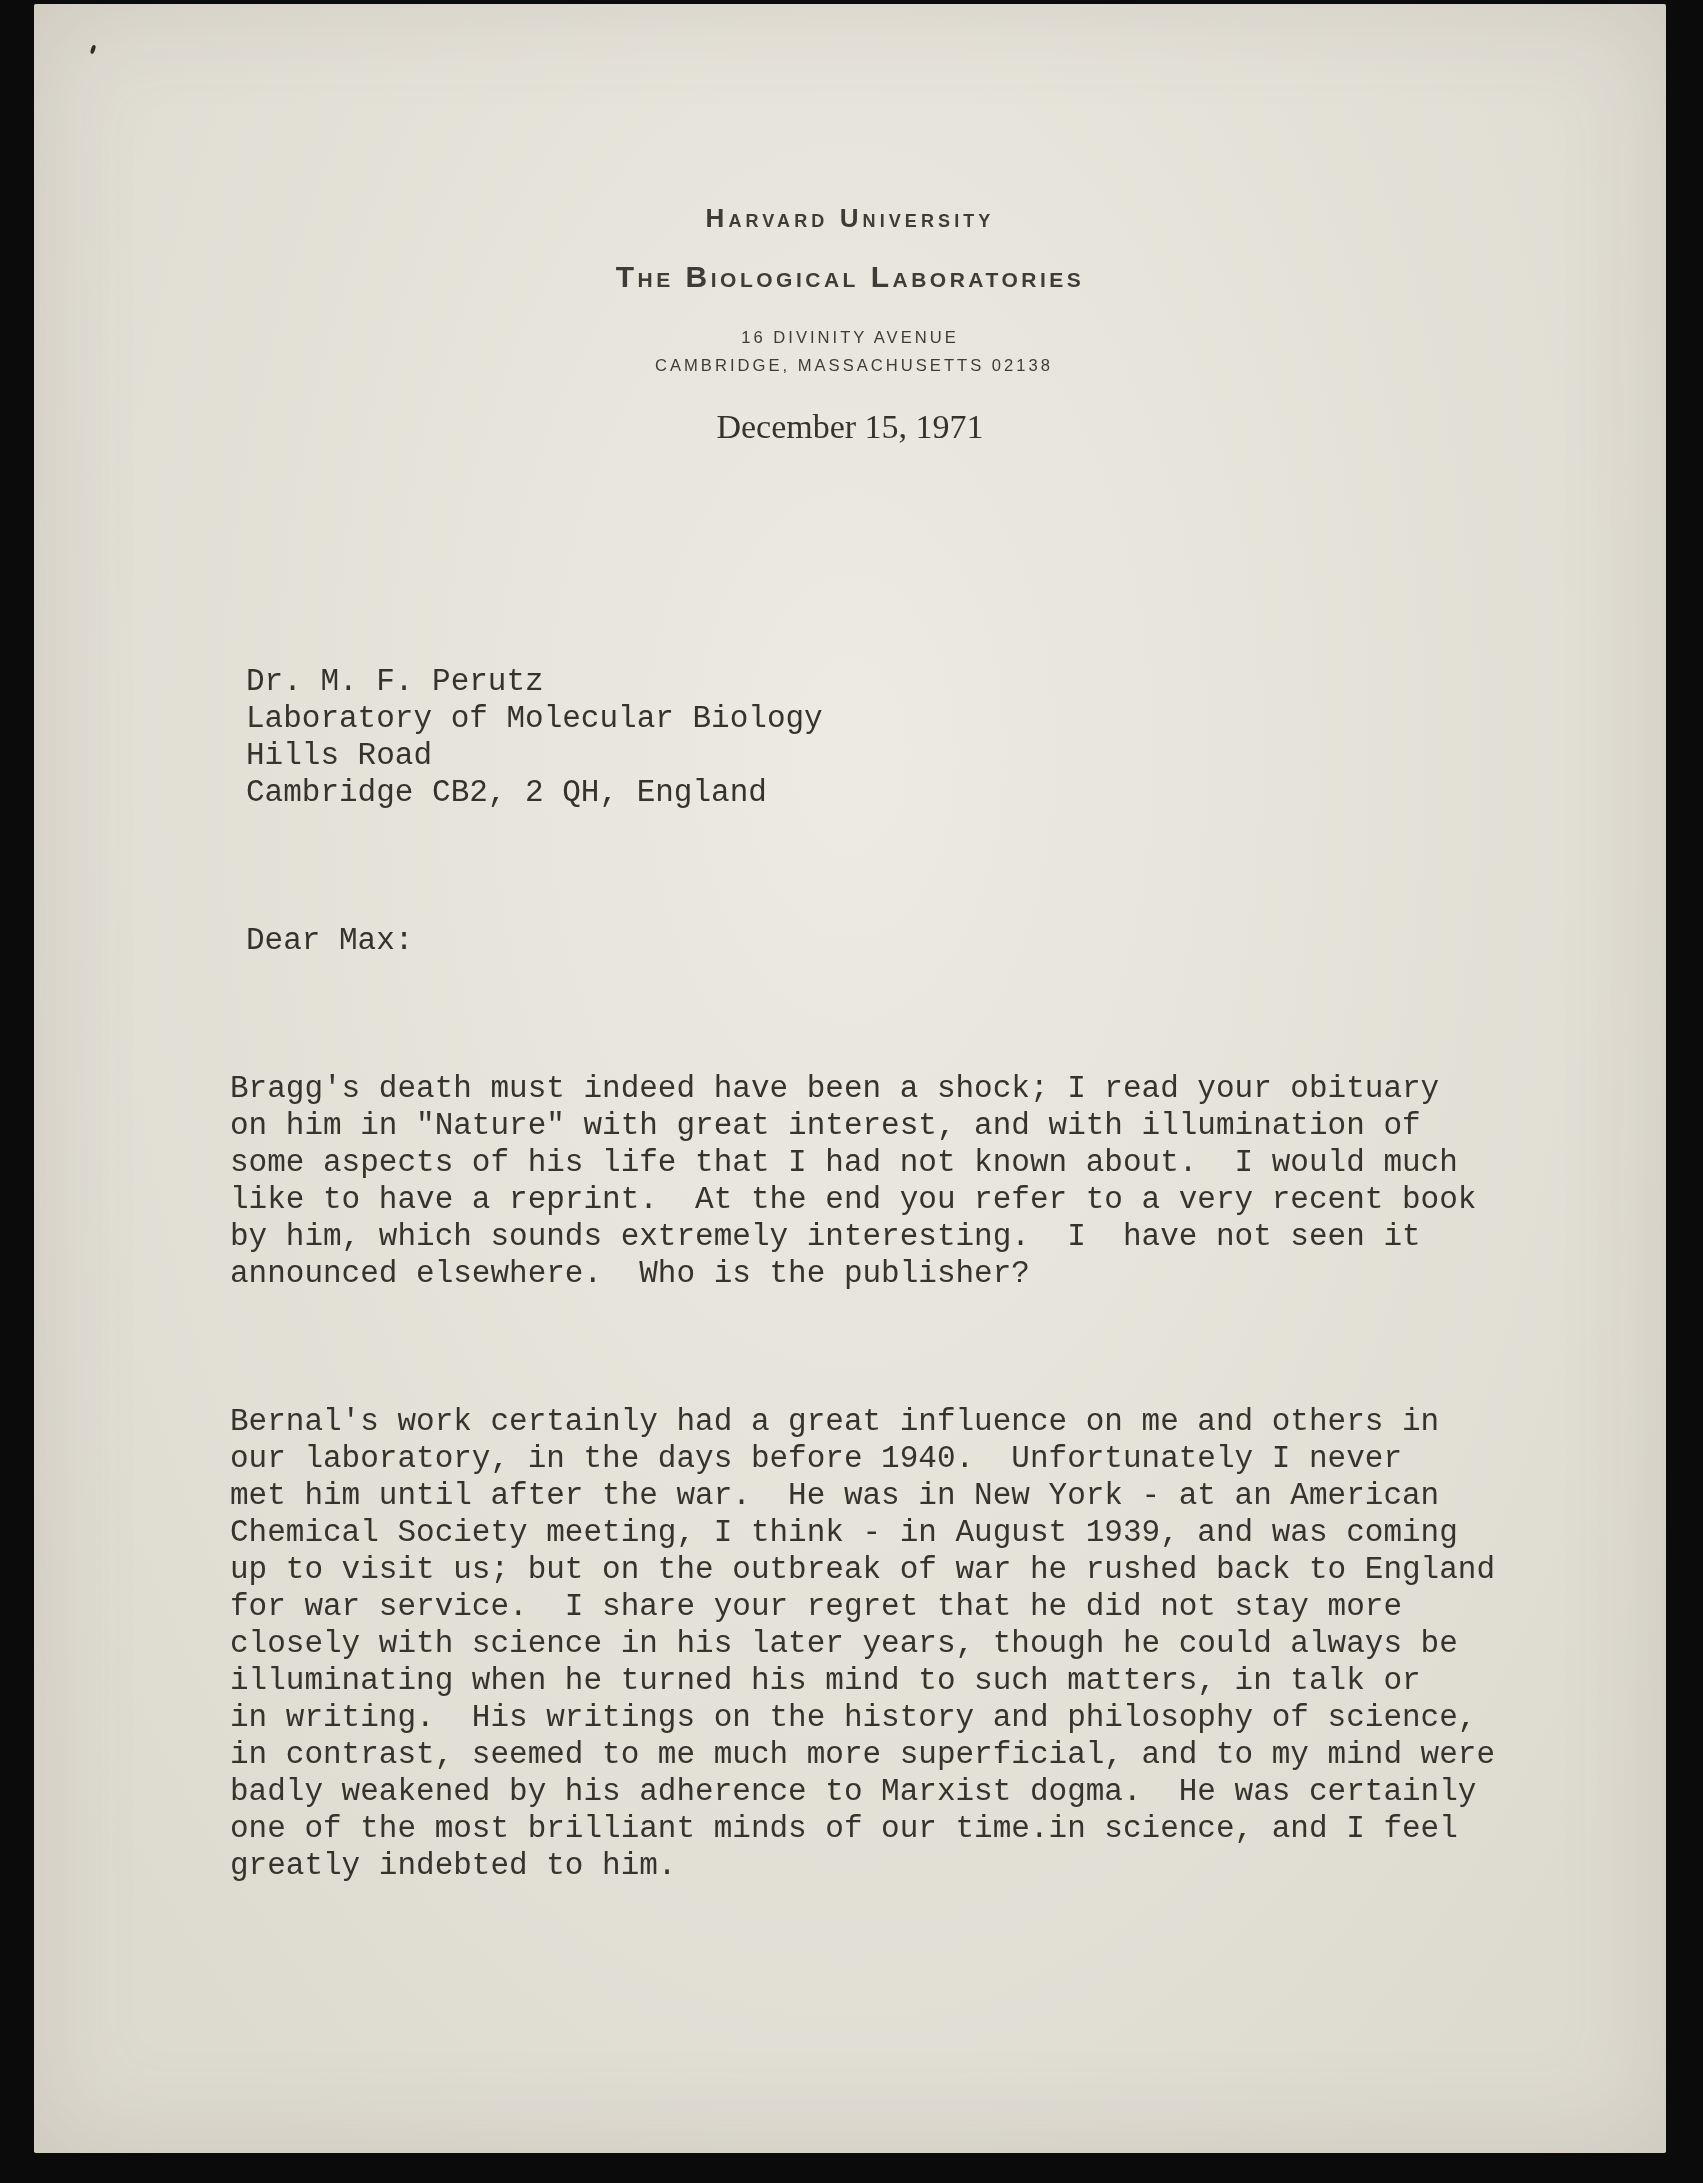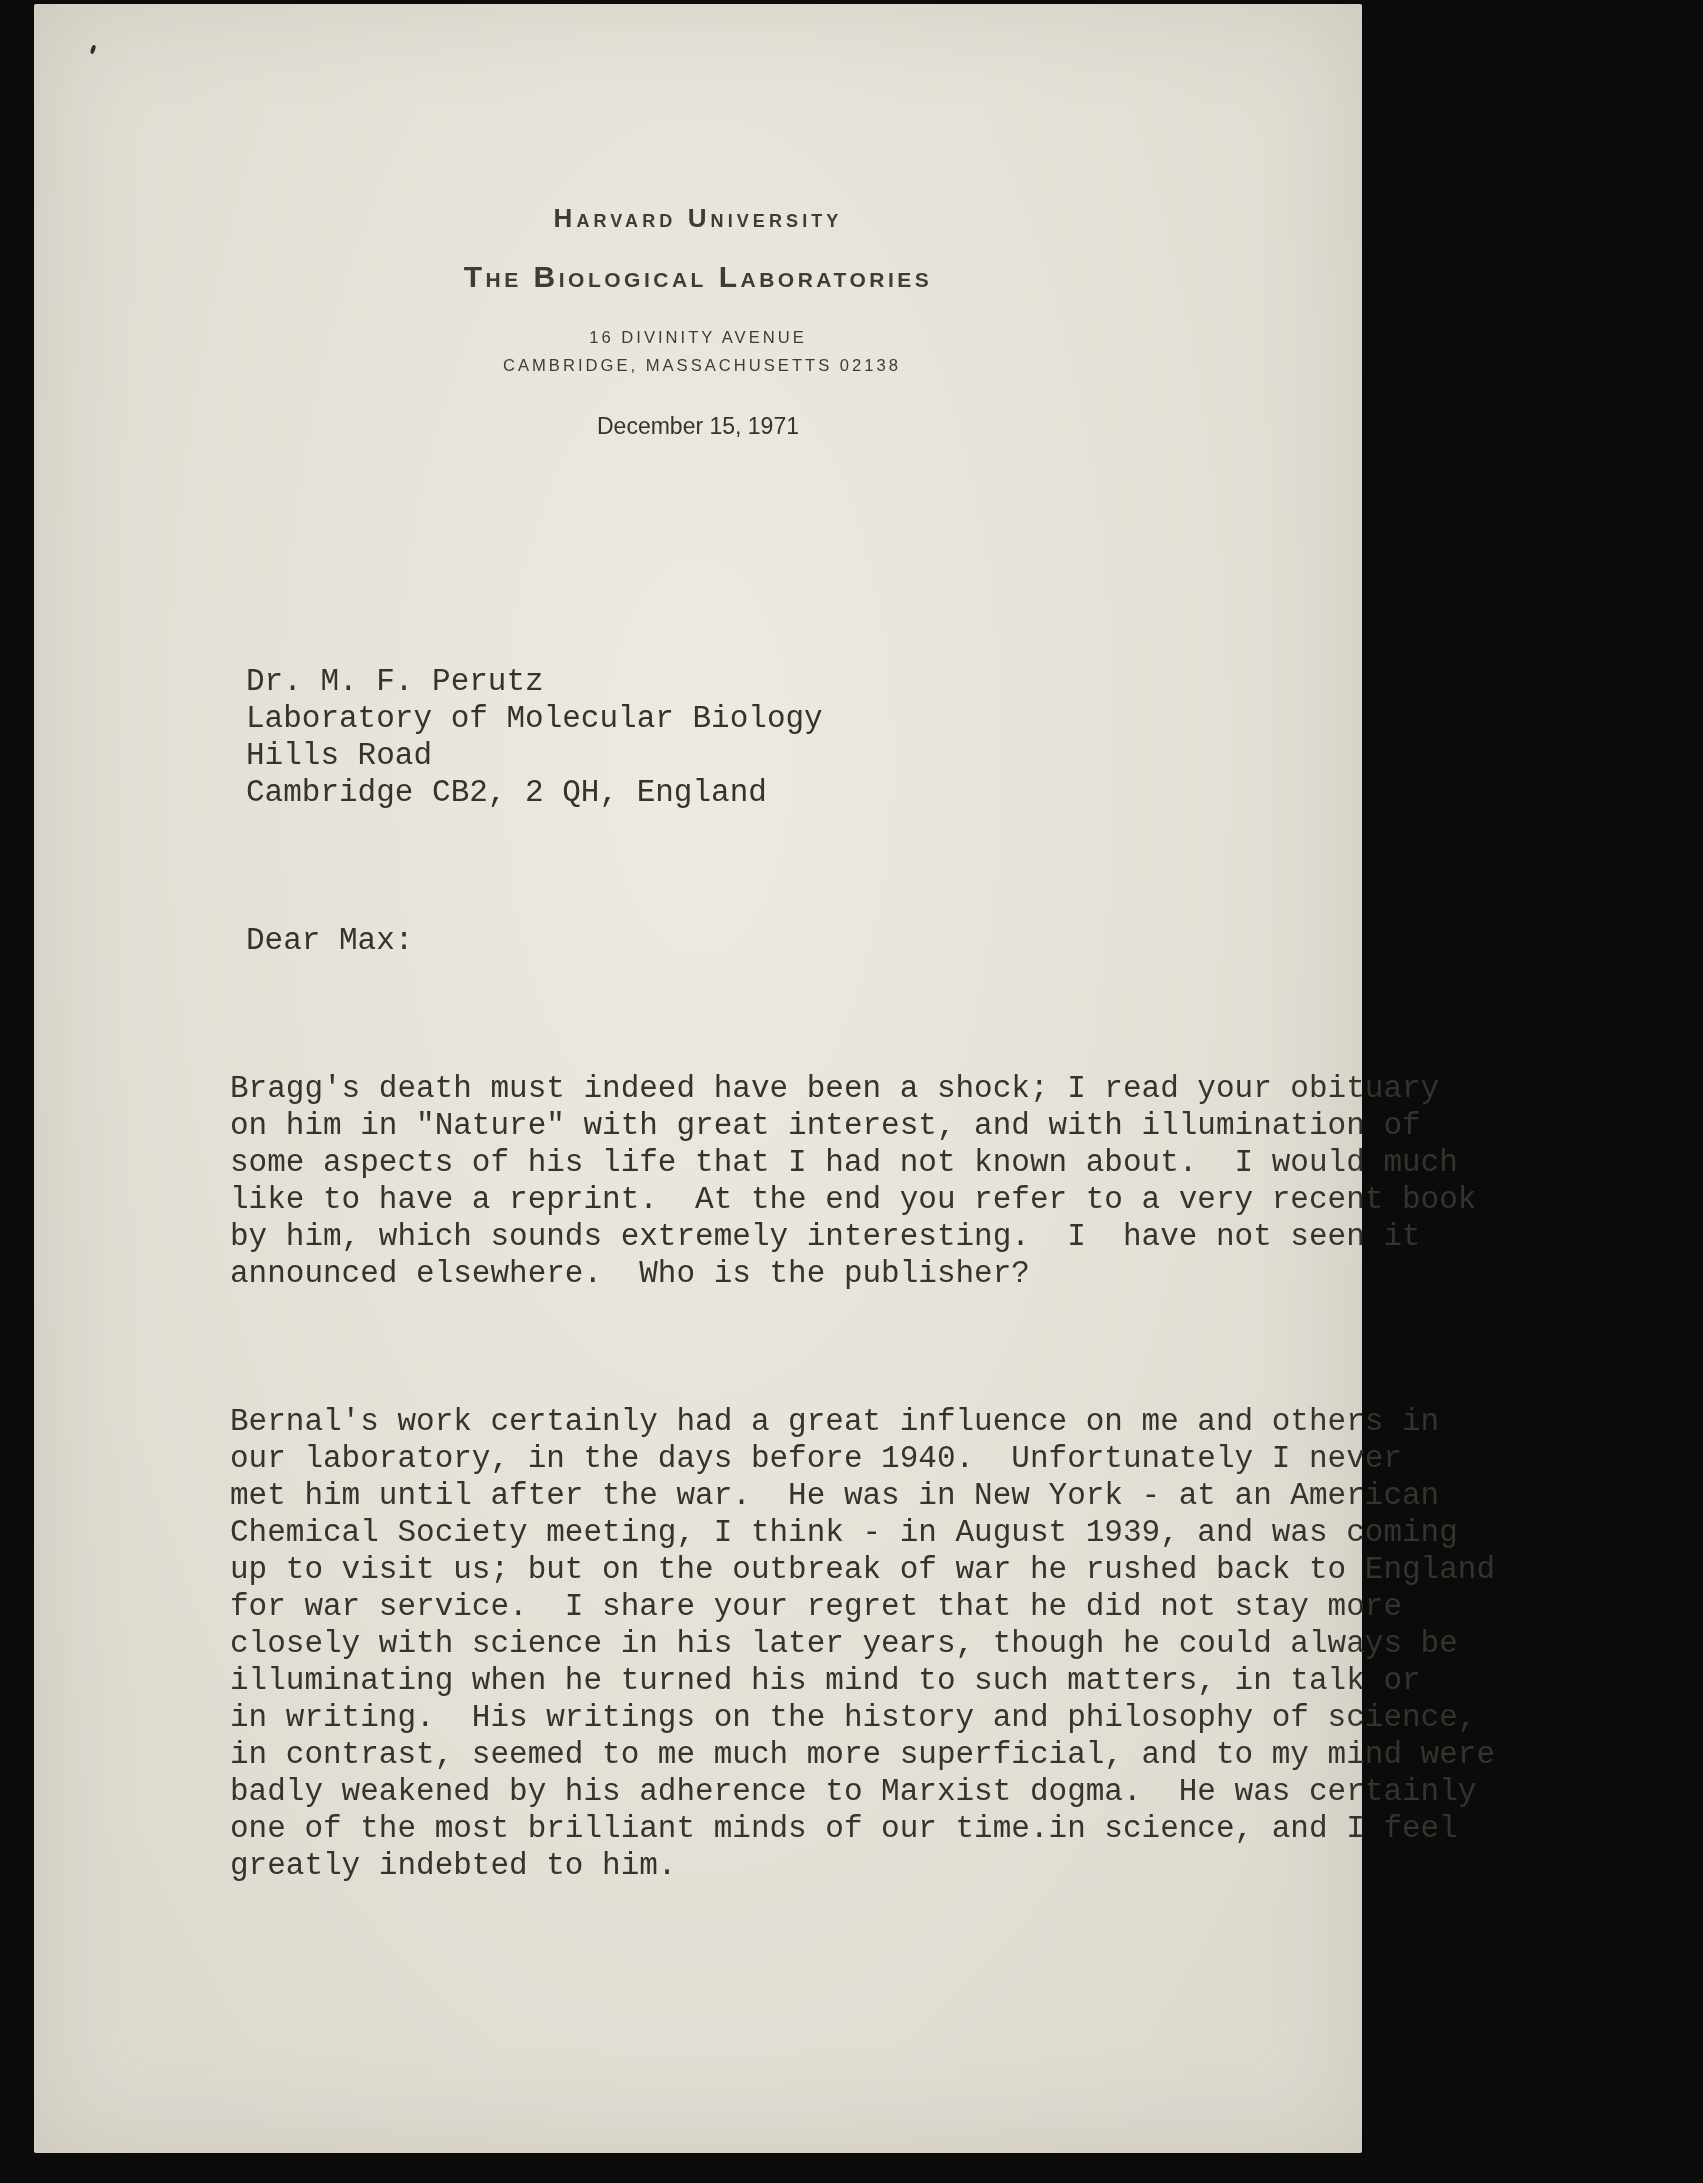--- a/index.html
+++ b/index.html
@@ -10,21 +10,21 @@
     width: 1703px;
     height: 2183px;
     background: #0b0b0b;
     position: relative;
     overflow: hidden;
   }
   .paper {
     position: absolute;
     left: 34px;
     top: 3.5px;
-    width: 1328px;
+    width: 1632px;
     height: 2149px;
     background:
       radial-gradient(ellipse at 50% 35%, rgba(255,255,255,0.18), rgba(0,0,0,0.05) 85%),
       #e9e6db;
     border-radius: 1.8px;
     box-shadow: inset 0 0 106px rgba(110, 100, 80, 0.16);
   }
   .speck {
     position: absolute;
     left: 57px;
@@ -60,22 +60,22 @@
     letter-spacing: 3px;
   }
   .lh-city {
     margin-top: 8.3px;
     font-size: 16.6px;
     letter-spacing: 3px;
     padding-left: 8px;
   }
   .date {
     margin-top: 32px;
-    font-family: Liberation Sans, sans-serif;
-    font-size: 23px;
+    font-family: Liberation Serif, serif;
+    font-size: 34px;
     line-height: 37px;
     color: #35332c;
   }
   .letter-body {
     margin-top: 144px;
     padding-left: 196px;
     padding-right: 71px;
     font-family: "Liberation Mono", "DejaVu Sans Mono", monospace;
     font-size: 31px;
     line-height: 37px;

